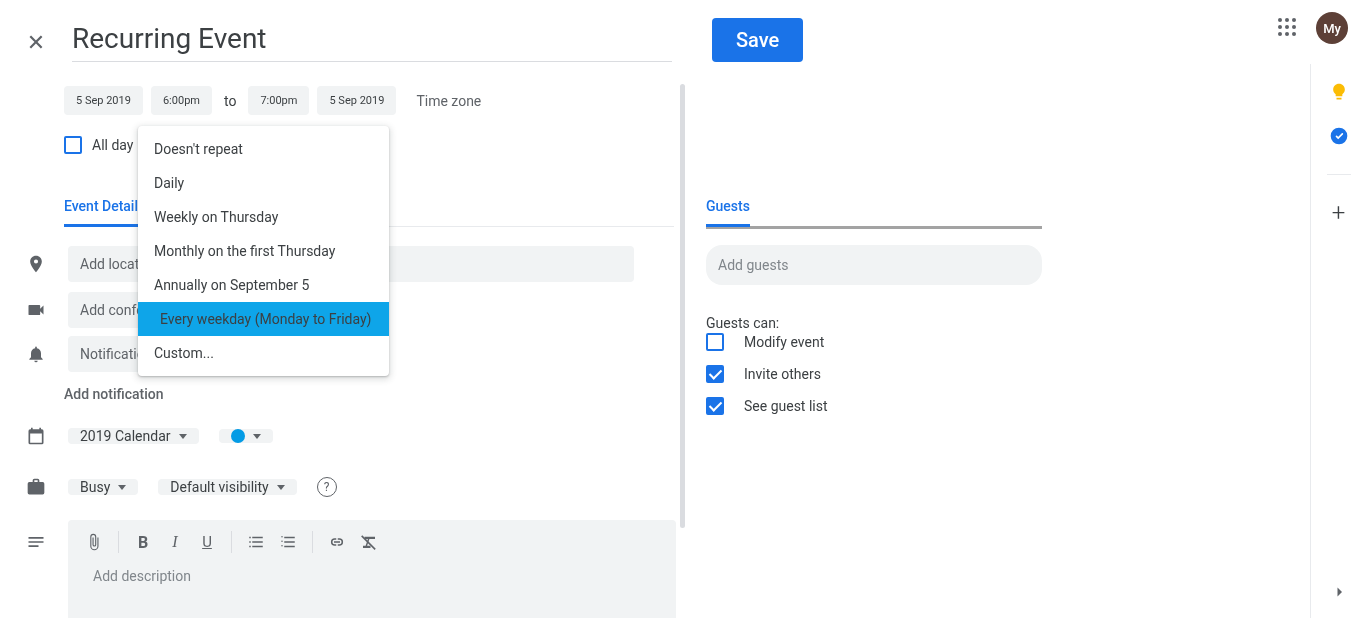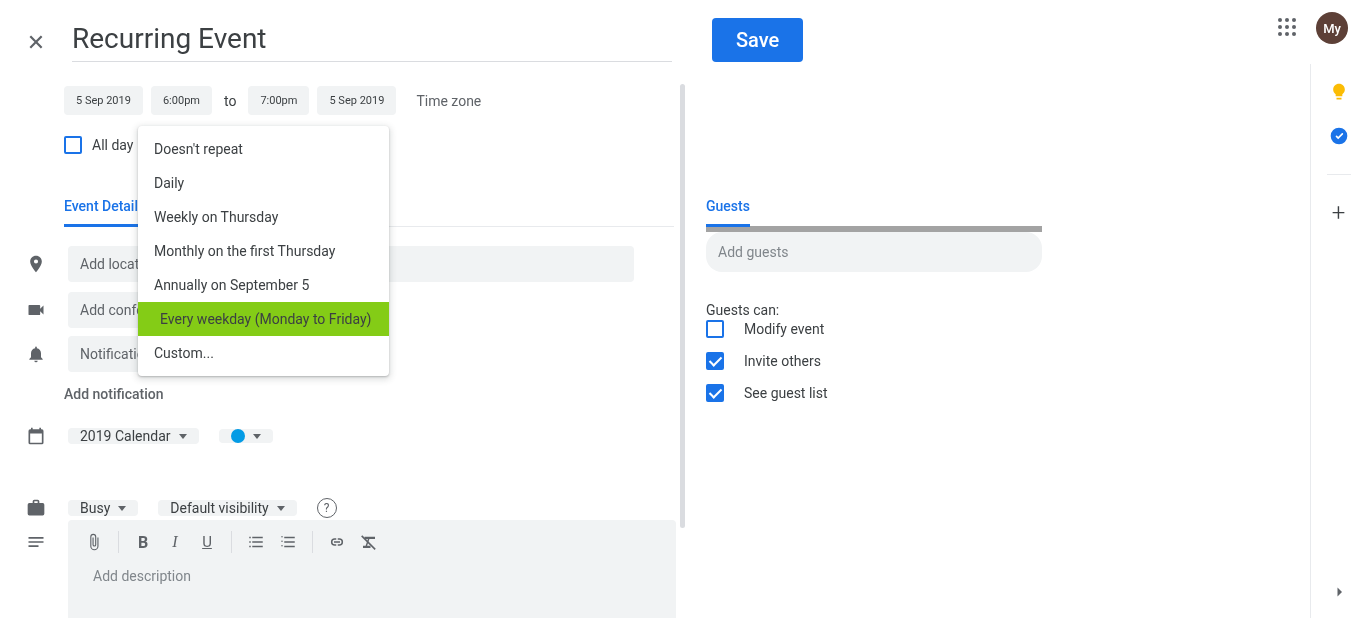--- a/index.html
+++ b/index.html
@@ -159,21 +159,21 @@
     padding:10px 12px;
     color:#5f6368;
     font-size:14px;
   }
   .field-box.wide { width: 566px;}
   .location-row { left:24px; top:246px; }
   .conf-row { left:24px; top:292px; }
   .notif-row { left:24px; top:336px; }
   .add-notif { position:absolute; left:64px; top:386px; color:#5f6368; font-weight:500; cursor:pointer;}
   .cal-row { left:24px; top:426px;}
-  .busy-row { left:24px; top:498px;}
+  .busy-row { left:24px; top:477px;}
   .desc-row { left:24px; top:520px; align-items:flex-start;}
   .drop-chip {
     background:#f1f3f4; border-radius:4px; padding:0 12px;
     display:flex; align-items:center; gap:8px; cursor:pointer;
     color:#3c4043;
     justify-content:space-between;
   }
   .caret { width:0; height:0; border-left:4px solid transparent; border-right:4px solid transparent; border-top:5px solid #5f6368;}
   .color-dot { width:14px; height:14px; border-radius:50%; background:#039be5;}
   .help-circle {
@@ -195,21 +195,21 @@
   .guests-col {
     position:absolute;
     left: 706px;
     top: 198px;
     width: 336px;
   }
   .guests-tab {
     color:#1a73e8; font-weight:500; padding-bottom:10px;
     border-bottom:3px solid #1a73e8; display:inline-block; margin-bottom:-1px;
   }
-  .guests-tab-line { border-bottom:6px solid #a3a3a3; }
+  .guests-tab-line { border-bottom:3px solid #a3a3a3; margin-bottom:16px;}
   .guests-input {
     background:#f1f3f4; border:none; border-radius:16px;
     width:100%; padding:12px; font-size:14px; color:#3c4043;
     font-family: inherit;
   }
   .guests-input::placeholder { color:#80868b;}
   .guests-can { margin-top:30px; color:#3c4043; margin-bottom:2px;}
   .perm-row { display:flex; align-items:center; gap:20px; margin-bottom:14px;}
   .scroll-track {
     position:absolute; left:680px; top:84px; width:5px; height:444px;
@@ -226,21 +226,21 @@
     border-radius:4px;
     padding:6px 0;
     z-index:10;
   }
   .menu-item {
     padding:9px 16px;
     color:#3c4043;
     cursor:pointer;
     white-space:nowrap;
   }
-  .menu-item.hover { background:#84cc16;padding-left:22px;}
+  .menu-item.hover { background:#0ea5e9;padding-left:22px;}
   svg { display:block;}
 </style>
 </head>
 <body>
 
 <div class="top-actions">
   <div class="apps-grid">
     <span></span>
       <span></span>
       <span></span>

